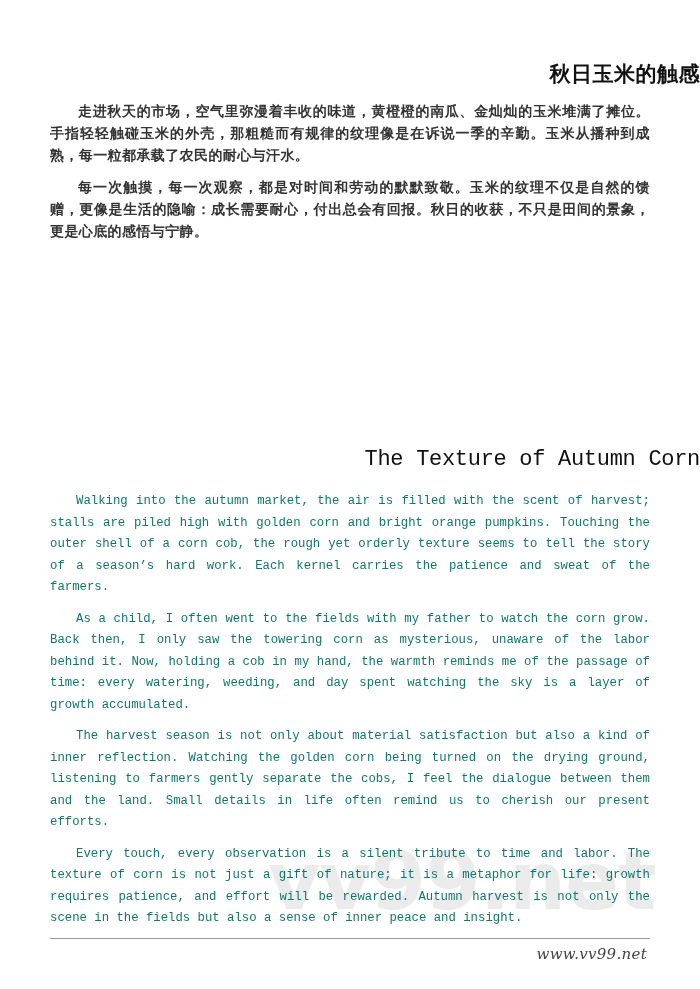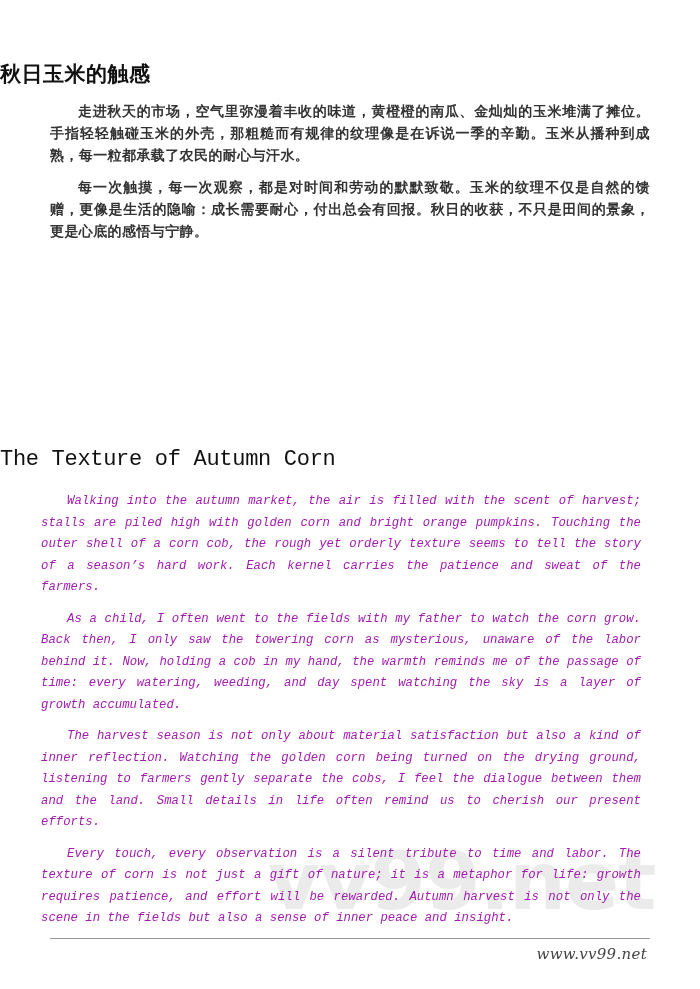--- a/index.html
+++ b/index.html
@@ -2,36 +2,36 @@
 <html><head>
 <meta charset="utf-8">
 <style>
   html, body { margin: 0; padding: 0; }
   body {
     width: 700px; height: 989px; background: #ffffff; position: relative; overflow: hidden;
     color: #2a2a2a;
   }
   .page { position: absolute; left: 0; top: 0; width: 700px; height: 989px; }
   .title-cn {
-    position: absolute; left: 0; width: 700px; top: 60px; text-align: left;
+    position: absolute; left: 0; width: 700px; top: 60px; text-align: right;
     font-family: "DejaVu Sans", sans-serif; font-weight: bold; font-size: 21px; color: #111;
     letter-spacing: 0.5px;
   }
   .cn-body {
     position: absolute; left: 50px; width: 600px; top: 100px;
     font-family: "DejaVu Serif", serif; font-size: 14px; line-height: 22px; color: #333; font-weight: bold;
   }
   .cn-body p { margin: 0 0 10px 0; text-indent: 28px; text-align: justify; letter-spacing: 0.4px; }
   .title-en {
-    position: absolute; left: 0; width: 700px; top: 447px; text-align: left;
+    position: absolute; left: 0; width: 700px; top: 447px; text-align: right;
     font-family: "Liberation Mono", monospace; font-size: 22px; color: #111; letter-spacing: -0.3px;
   }
   .en-body {
-    position: absolute; left: 41px; width: 600px; top: 491px;
-    font-family: "Liberation Mono", monospace; font-size: 12.3px; line-height: 21.5px; color: #a21caf; font-style: italic;
+    position: absolute; left: 50px; width: 600px; top: 491px;
+    font-family: "Liberation Mono", monospace; font-size: 12.3px; line-height: 21.5px; color: #0f766e;
   }
   .en-body p { margin: 0 0 10px 0; text-indent: 26px; text-align: justify; text-align-last: left; }
   .watermark {
     position: absolute; left: 268px; top: 842px;
     font-family: "DejaVu Sans", sans-serif; font-weight: bold; font-size: 80px; color: #ebebeb;
     letter-spacing: -1px; z-index: 0; line-height: 1;
   }
   .en-body, .cn-body { z-index: 1; }
   .footer-rule {
     position: absolute; left: 50px; top: 938px; width: 600px; height: 0;

